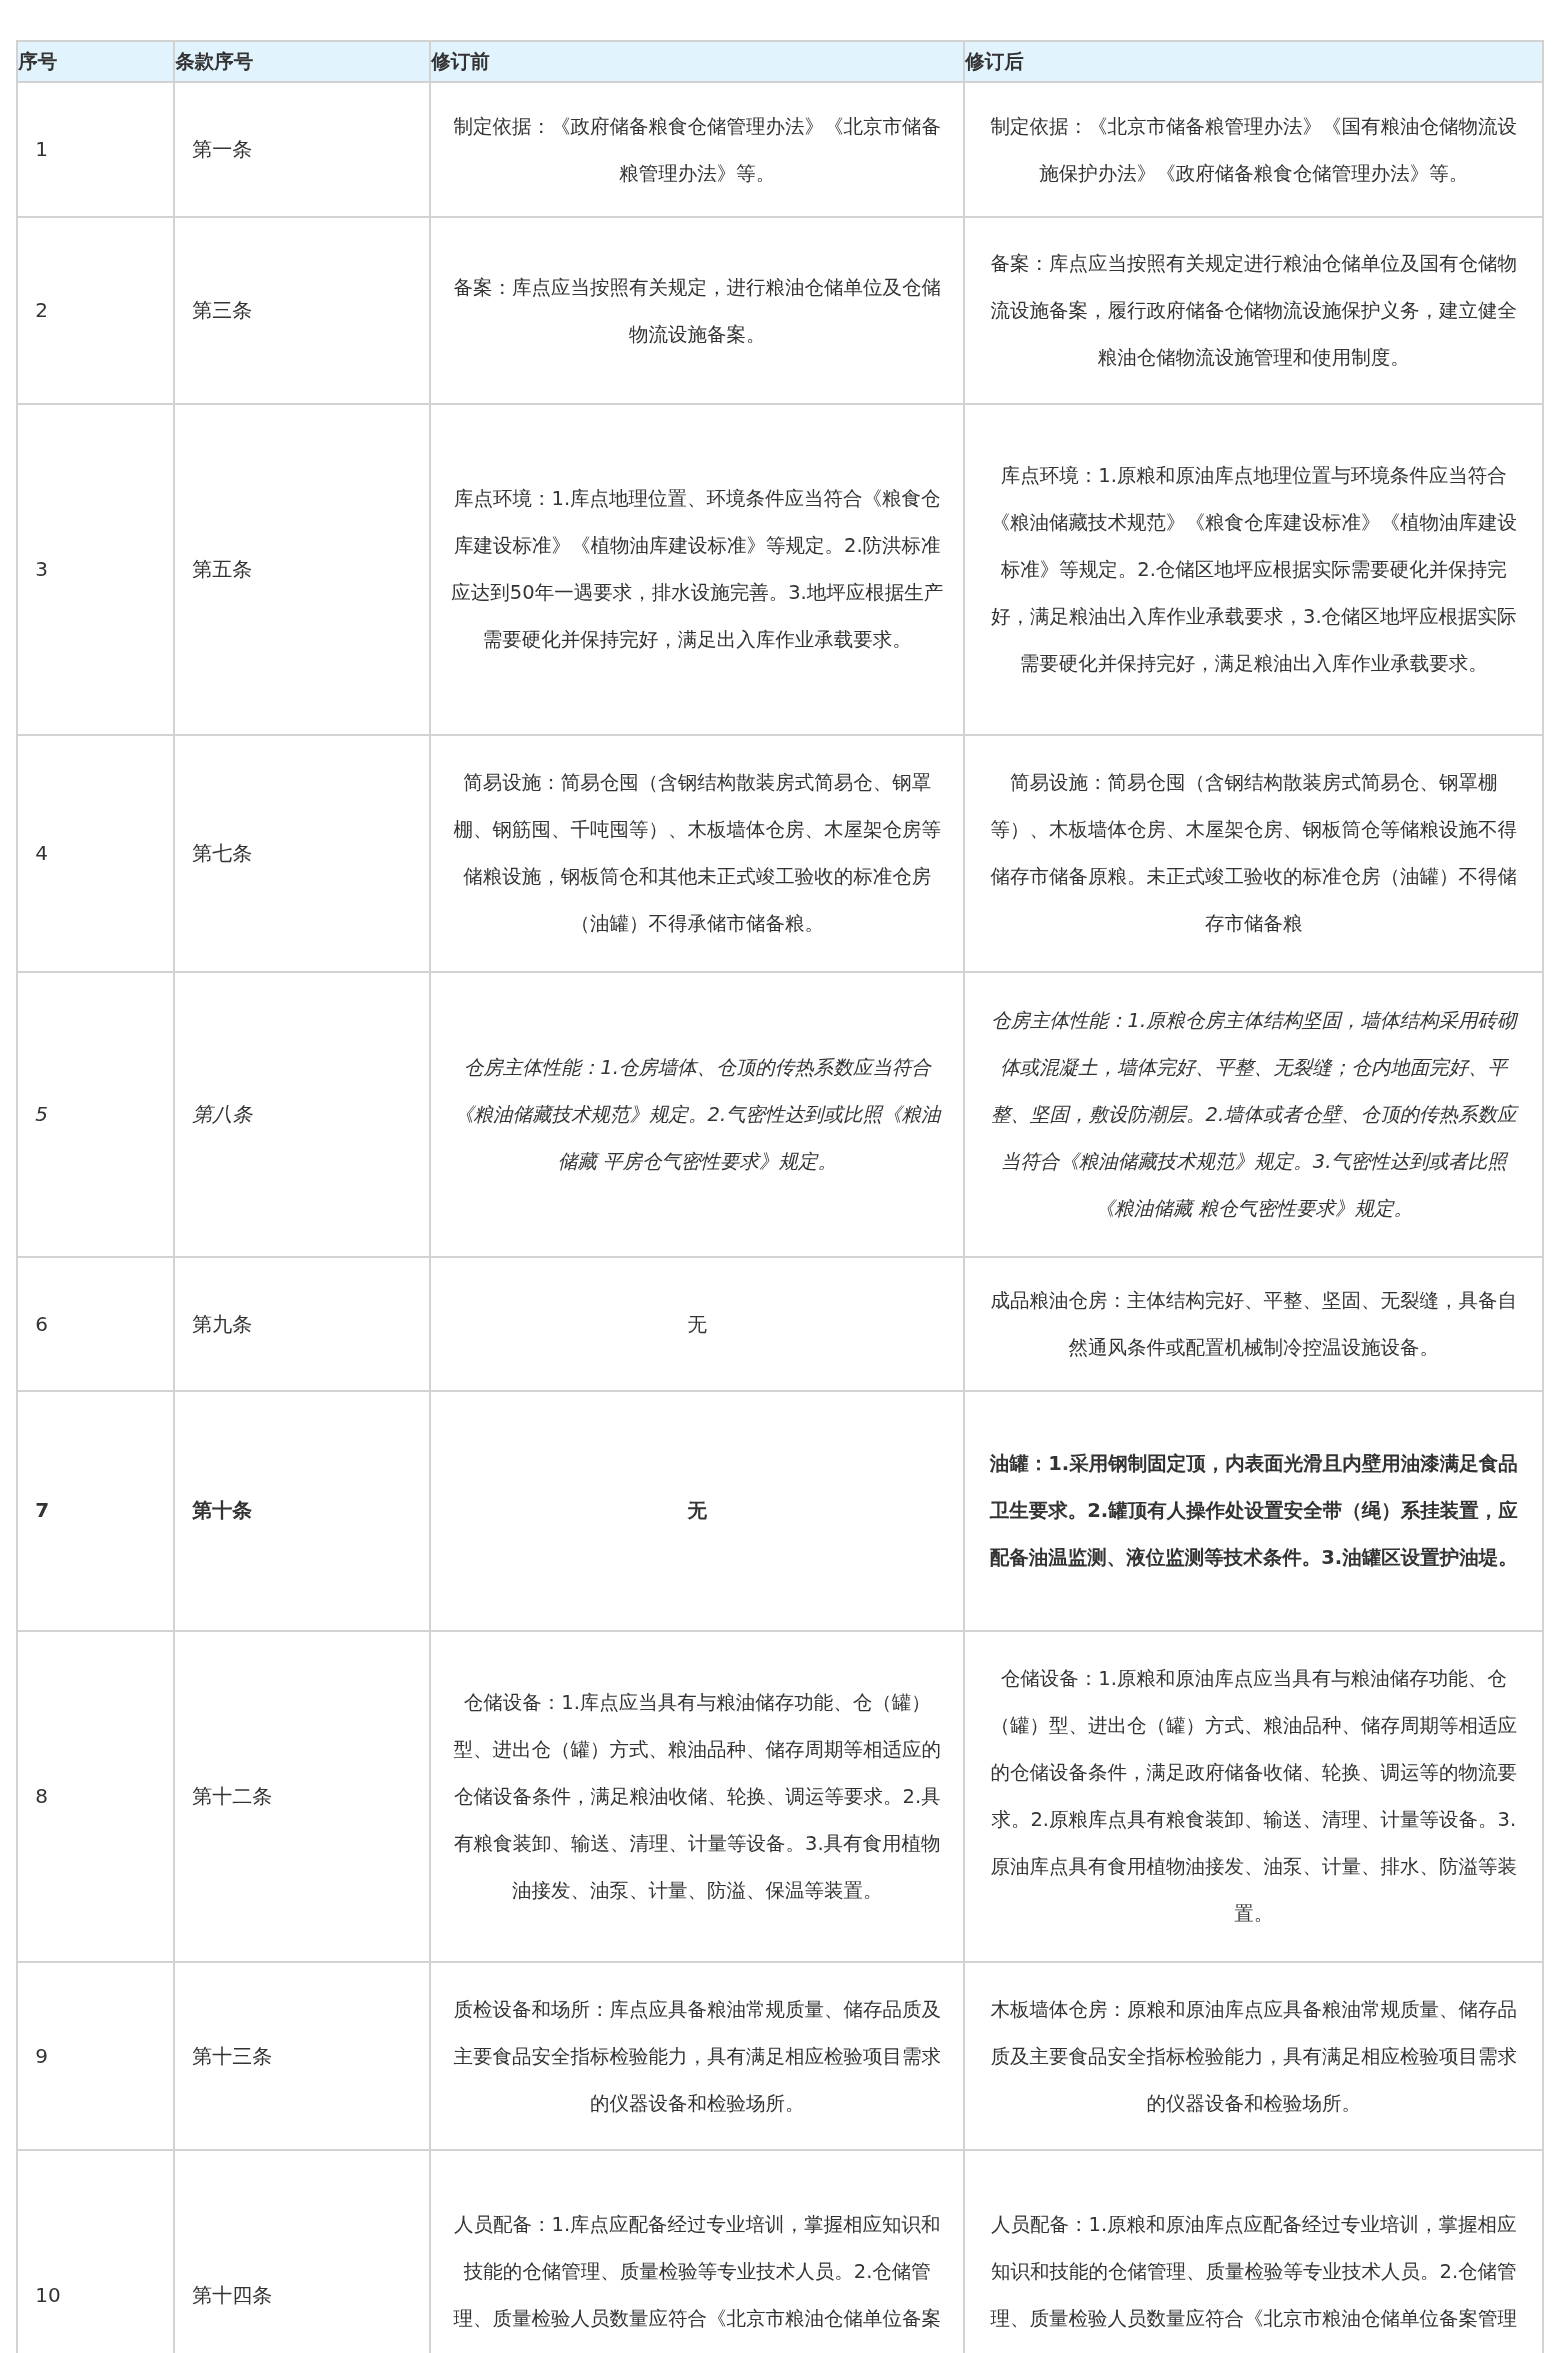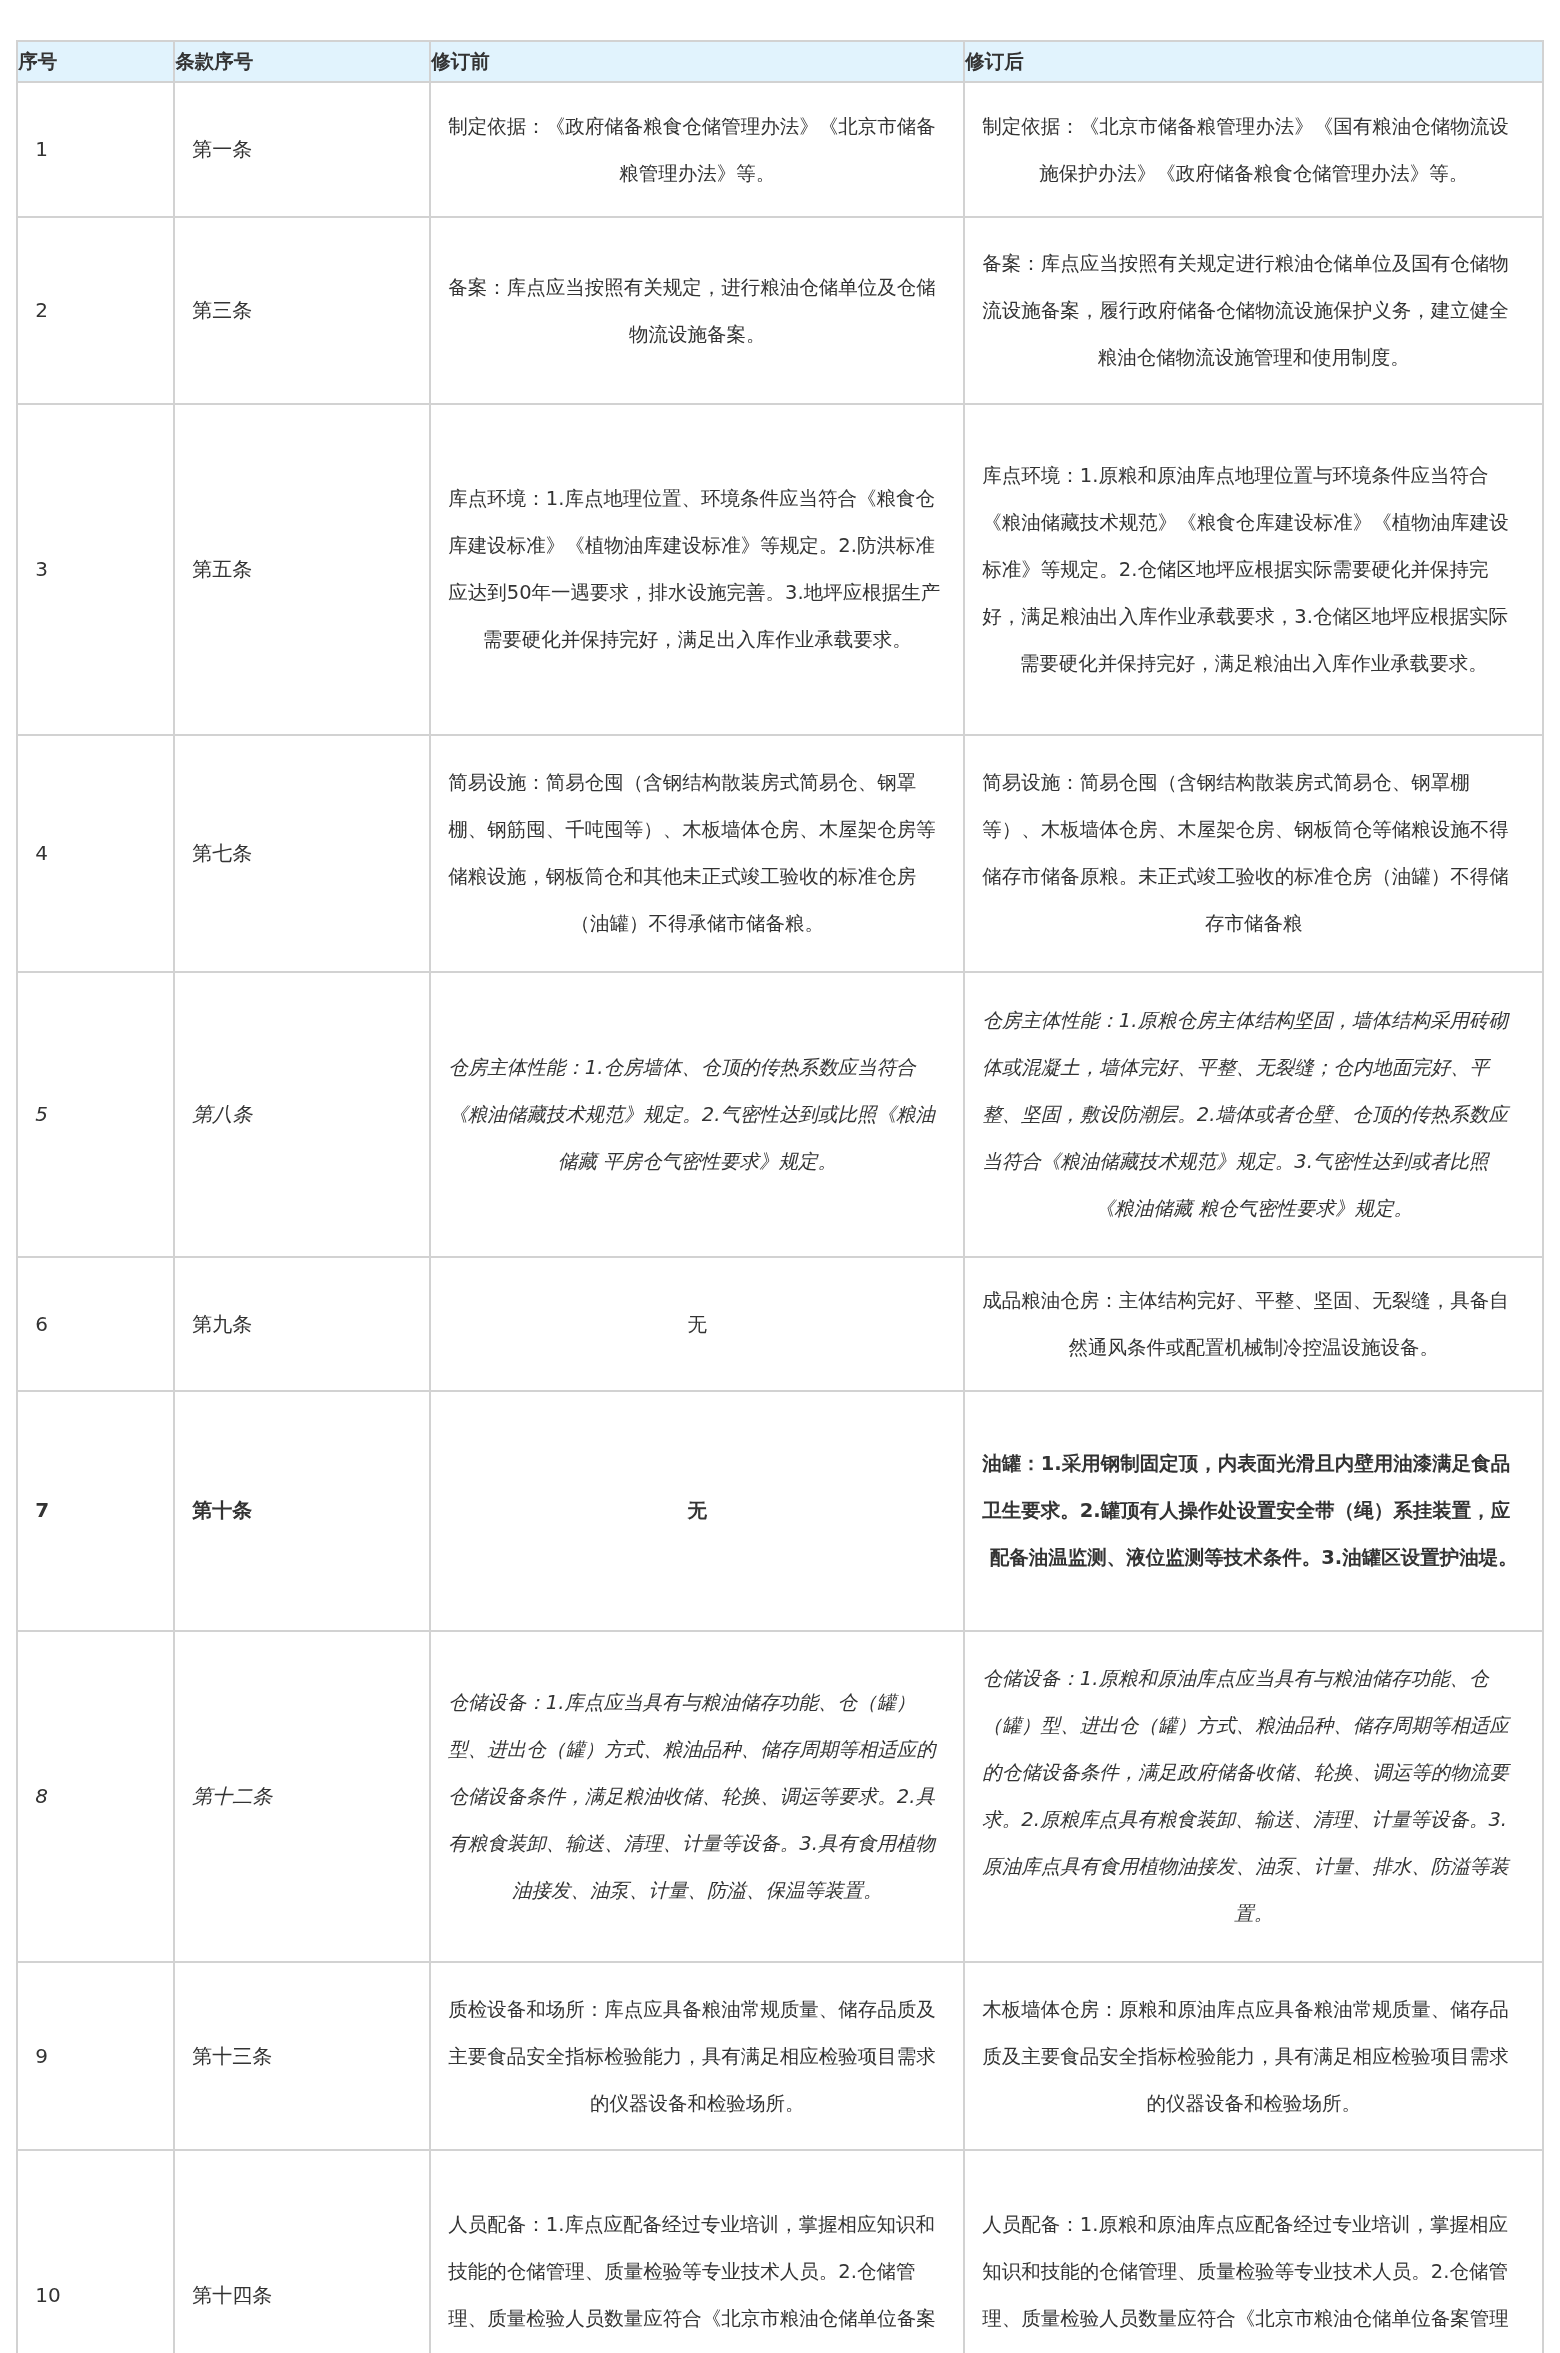--- a/index.html
+++ b/index.html
@@ -49,32 +49,32 @@
     font-size: 19.5px;
     line-height: 47px;
     padding: 6.2px 17px;
     color: #333333;
   }
   table.rev-table tbody td.no,
   table.rev-table tbody td.clause {
     font-size: 20px;
   }
   table.rev-table tbody td.text {
-    text-align: left;
+    text-align: center;
     text-align-last: center;
   }
   
   tr.r1 td { height: 121px; }
   tr.r2 td { height: 172px; }
   tr.r3 td { height: 317px; }
   tr.r4 td { height: 222px; }
   tr.r5 td { height: 271px; font-style: italic; }
   tr.r6 td { height: 120px; }
   tr.r7 td { height: 225px; font-weight: bold; }
-  tr.r8 td { height: 317px; font-style: italic; }
+  tr.r8 td { height: 317px; }
   tr.r9 td { height: 174px; margin-top: 47px; }
   tr.r10 td { height: 275px; }
 </style>
 </head>
 <body>
 
 <div class="table-wrap">
   <table class="rev-table">
     <colgroup>
       <col class="c-no">

